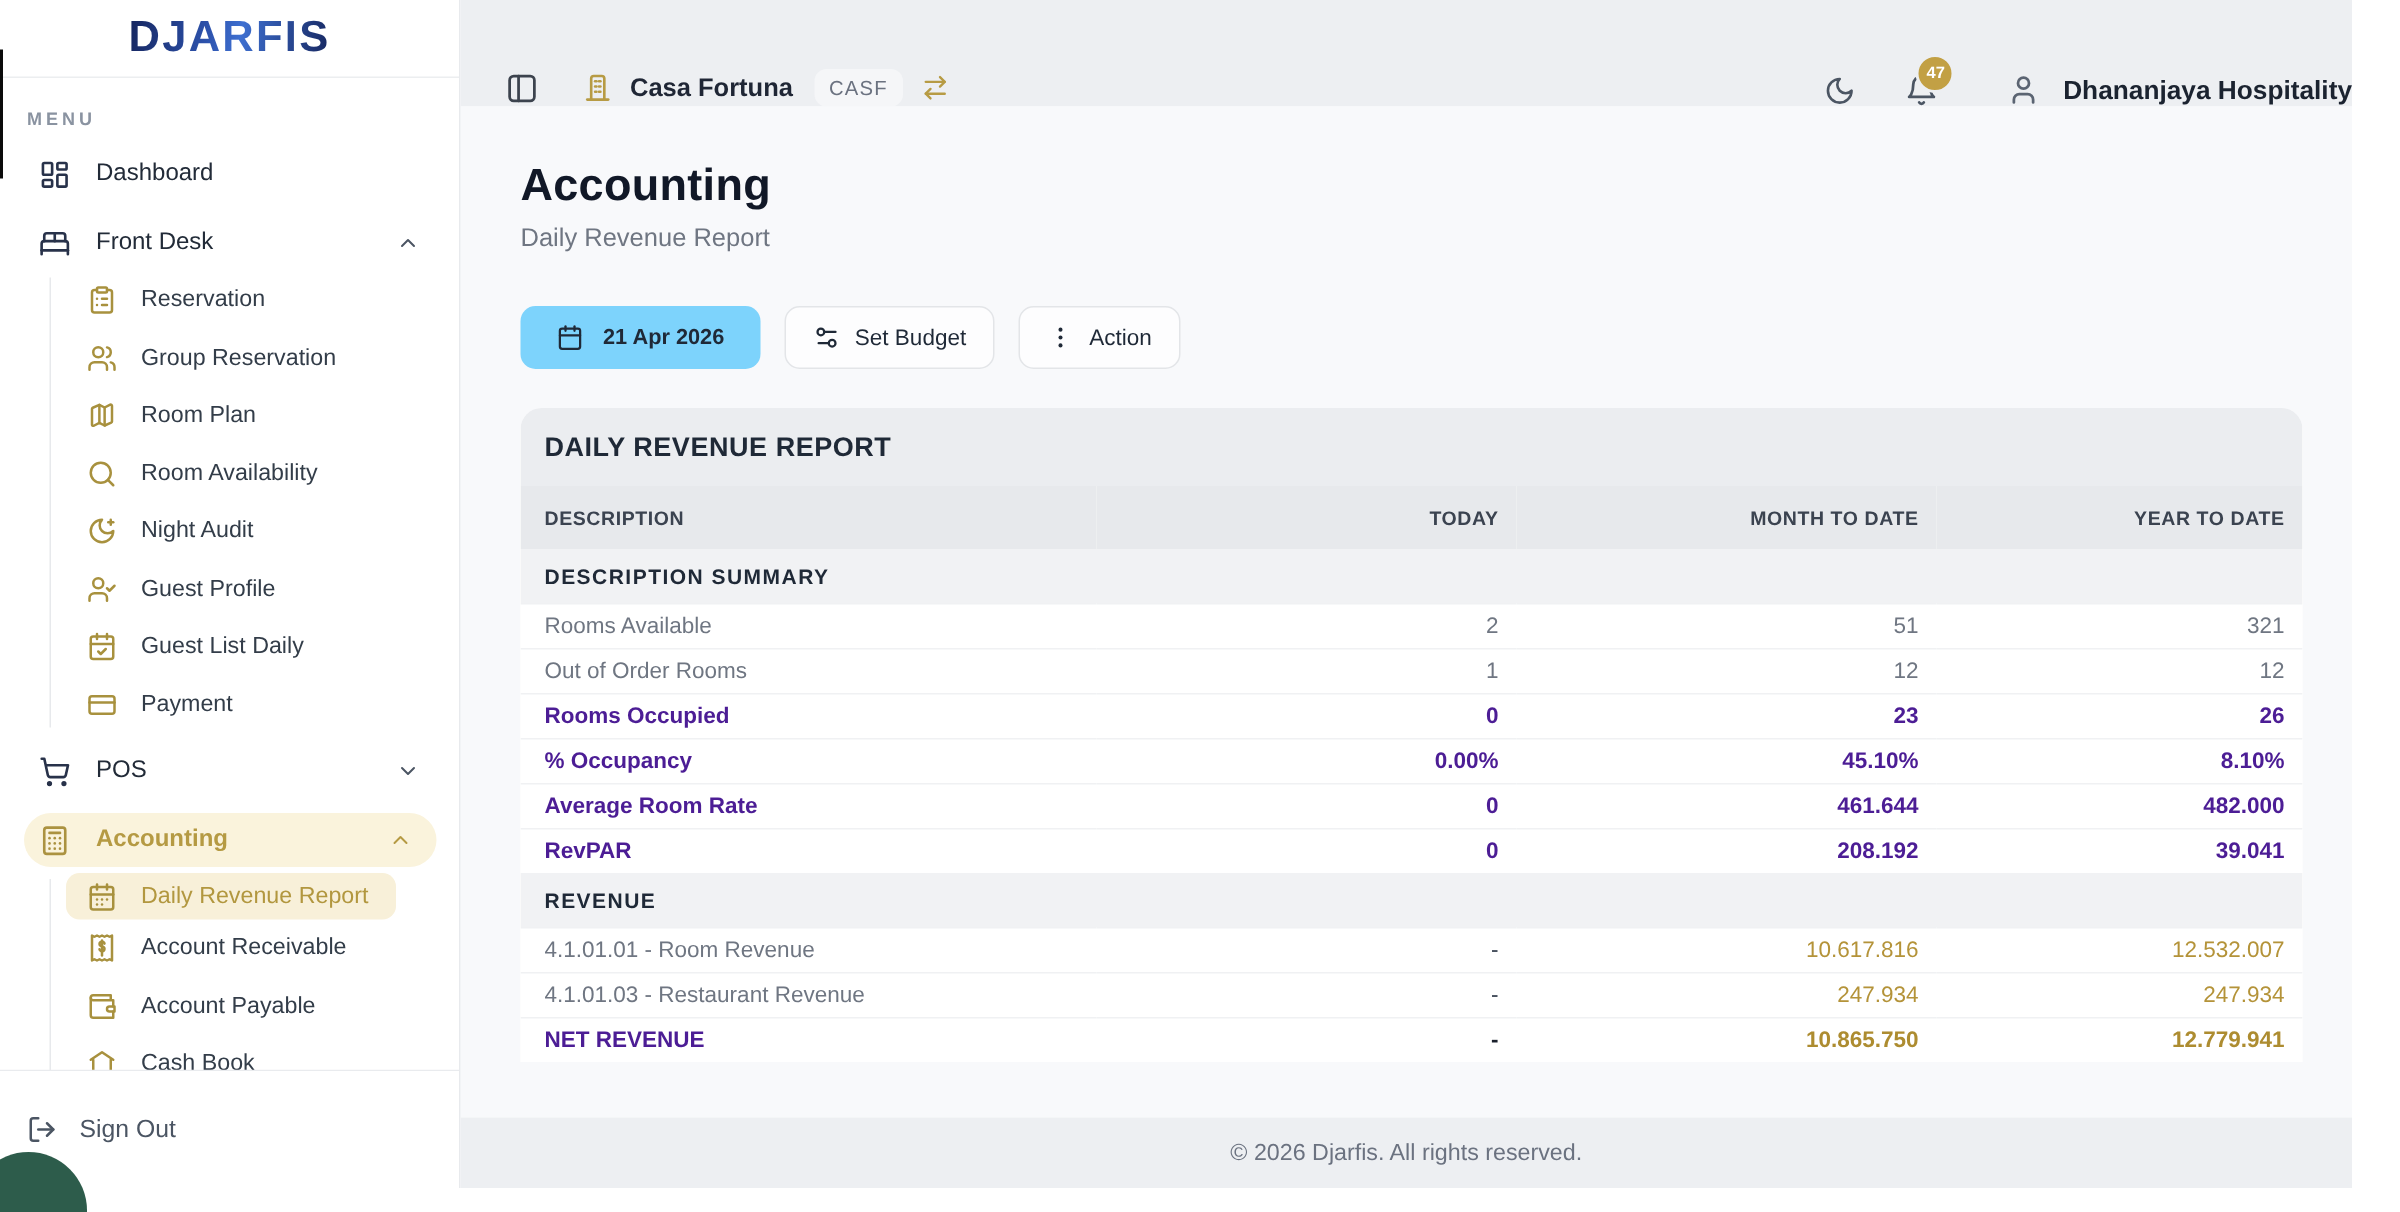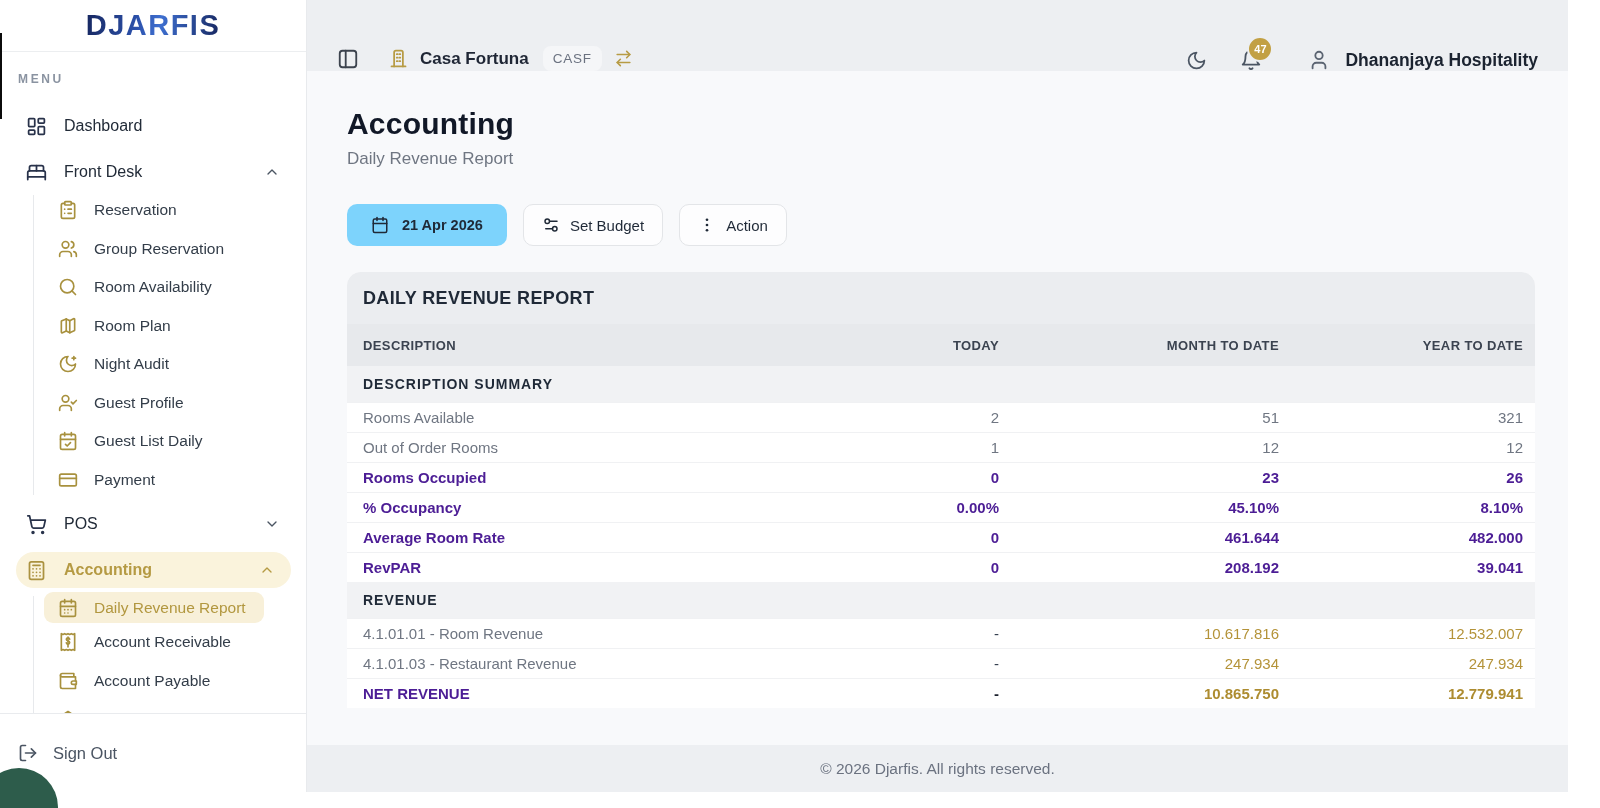--- a/index.html
+++ b/index.html
@@ -16,21 +16,21 @@
                  background:#2d5c4b; z-index:4; }
 
   
   .sidebar { position:absolute; left:0; top:0; width:307px; height:792px; background:#fff;
              border-right:1px solid #e8eaed; z-index:3; }
   .side-header { height:52px; border-bottom:1px solid #eceef0; display:flex; align-items:center; justify-content:center; }
   .logo { font-size:29px; font-weight:800; letter-spacing:1.5px;
           background:linear-gradient(100deg,#16265e 0%,#2d53ae 40%,#3e6fd0 55%,#16265e 100%);
           -webkit-background-clip:text; background-clip:text; color:transparent; }
   .menu-label { margin:20px 0 0 18px; font-size:12px; font-weight:700; letter-spacing:0.22em; color:#8a93a1; }
-  .nav { margin-top:23px; }
+  .nav { margin-top:13px; }
   .nav-item { display:flex; align-items:center; height:34px; padding-left:26px; cursor:pointer; color:#222b38; }
   .nav-item .ni-icon { width:21px; height:21px; color:#28324a; flex:0 0 auto; }
   .nav-item .ni-label { margin-left:17px; font-size:16px; font-weight:500; }
   .nav-item .chev { margin-left:auto; margin-right:26px; width:16px; height:16px; color:#4b5563; }
   .nav-item.fd { margin-top:12px; }
   .nav-item.pos { margin-top:8px; }
 
   .subnav { position:relative; margin-top:2px; }
   .subnav .guide { position:absolute; left:33px; top:4px; bottom:4px; width:1px; background:#e7e9ec; }
   .sub-item { display:flex; align-items:center; height:38.5px; padding-left:58px; cursor:pointer; }
@@ -57,21 +57,21 @@
   .topbar { position:absolute; left:307px; top:0; width:1261px; height:71px; background:#edeff2;
             display:flex; align-items:flex-end; }
   .tb-left { display:flex; align-items:center; padding-left:30px; }
   .icon-btn { width:22px; height:22px; color:#3c434e; cursor:pointer; }
   .property { display:flex; align-items:center; margin-left:29px; }
   .property .prop-icon { width:21px; height:21px; color:#b79b44; }
   .property .prop-name { margin-left:11px; font-size:17px; font-weight:700; color:#1f2635; }
   .prop-code { margin-left:14px; background:#f5f6f8; border-radius:8px; padding:5px 10px;
                font-size:13.5px; font-weight:500; letter-spacing:0.06em; color:#6b7280; }
   .swap { margin-left:12px; width:19px; height:19px; color:#b79b44; cursor:pointer; }
-  .tb-right { margin-left:auto; display:flex; align-items:center; padding-right:30px; }
+  .tb-right { margin-left:auto; display:flex; align-items:center; }
   .moon-btn { width:21px; height:21px; color:#4b5563; cursor:pointer; }
   .bell-wrap { position:relative; margin-left:33px; width:22px; height:22px; cursor:pointer; color:#4b5563; }
   .bell-badge { position:absolute; left:7px; top:-13px; min-width:26px; height:26px; border-radius:50%;
         background:#c2a044; border:2px solid #edeff2; color:#fff; font-size:11px; font-weight:700;
         display:flex; align-items:center; justify-content:center; }
   .avatar { margin-left:46px; width:22px; height:22px; color:#5b6472; cursor:pointer; }
   .account-name { margin-left:15px; font-size:17.5px; font-weight:600; color:#1b2330; }
 
   
   .content { position:absolute; left:307px; top:71px; width:1261px; height:674px; background:#f8f9fb;
@@ -178,36 +178,36 @@
               <path d="M22 21v-2a4 4 0 0 0-3-3.87"></path>
               <path d="M16 3.13a4 4 0 0 1 0 7.75"></path>
             </svg>
         </span>
         <span class="si-label">Group Reservation</span>
       </div>
 
       <div class="sub-item">
         <span class="si-icon">
           <svg viewBox="0 0 24 24" fill="none" stroke="currentColor" stroke-width="2" stroke-linecap="round" stroke-linejoin="round">
-              <circle cx="11" cy="11" r="8"></circle>
-              <path d="m21 21-4.3-4.3"></path>
-            </svg>
-        </span>
-        <span class="si-label">Room Availability</span>
-      </div>
-
-      <div class="sub-item">
-        <span class="si-icon">
-          <svg viewBox="0 0 24 24" fill="none" stroke="currentColor" stroke-width="2" stroke-linecap="round" stroke-linejoin="round">
               <path d="M14.1 5.6 9.9 3.5 4.6 5.8a1 1 0 0 0-.6.9v12.6a1 1 0 0 0 1.4.9l4.5-2.3 4.2 2.1 5.3-2.3a1 1 0 0 0 .6-.9V4.2a1 1 0 0 0-1.4-.9z"></path>
               <path d="M9.9 3.5v14.4"></path>
               <path d="M14.1 5.6V20"></path>
             </svg>
         </span>
         <span class="si-label">Room Plan</span>
+      </div>
+
+      <div class="sub-item">
+        <span class="si-icon">
+          <svg viewBox="0 0 24 24" fill="none" stroke="currentColor" stroke-width="2" stroke-linecap="round" stroke-linejoin="round">
+              <circle cx="11" cy="11" r="8"></circle>
+              <path d="m21 21-4.3-4.3"></path>
+            </svg>
+        </span>
+        <span class="si-label">Room Availability</span>
       </div>
 
       <div class="sub-item">
         <span class="si-icon">
           <svg viewBox="0 0 24 24" fill="none" stroke="currentColor" stroke-width="2" stroke-linecap="round" stroke-linejoin="round">
               <path d="M12 3a6 6 0 0 0 9 9 9 9 0 1 1-9-9"></path>
               <path d="M19 3v4"></path>
               <path d="M21 5h-4"></path>
             </svg>
         </span>

